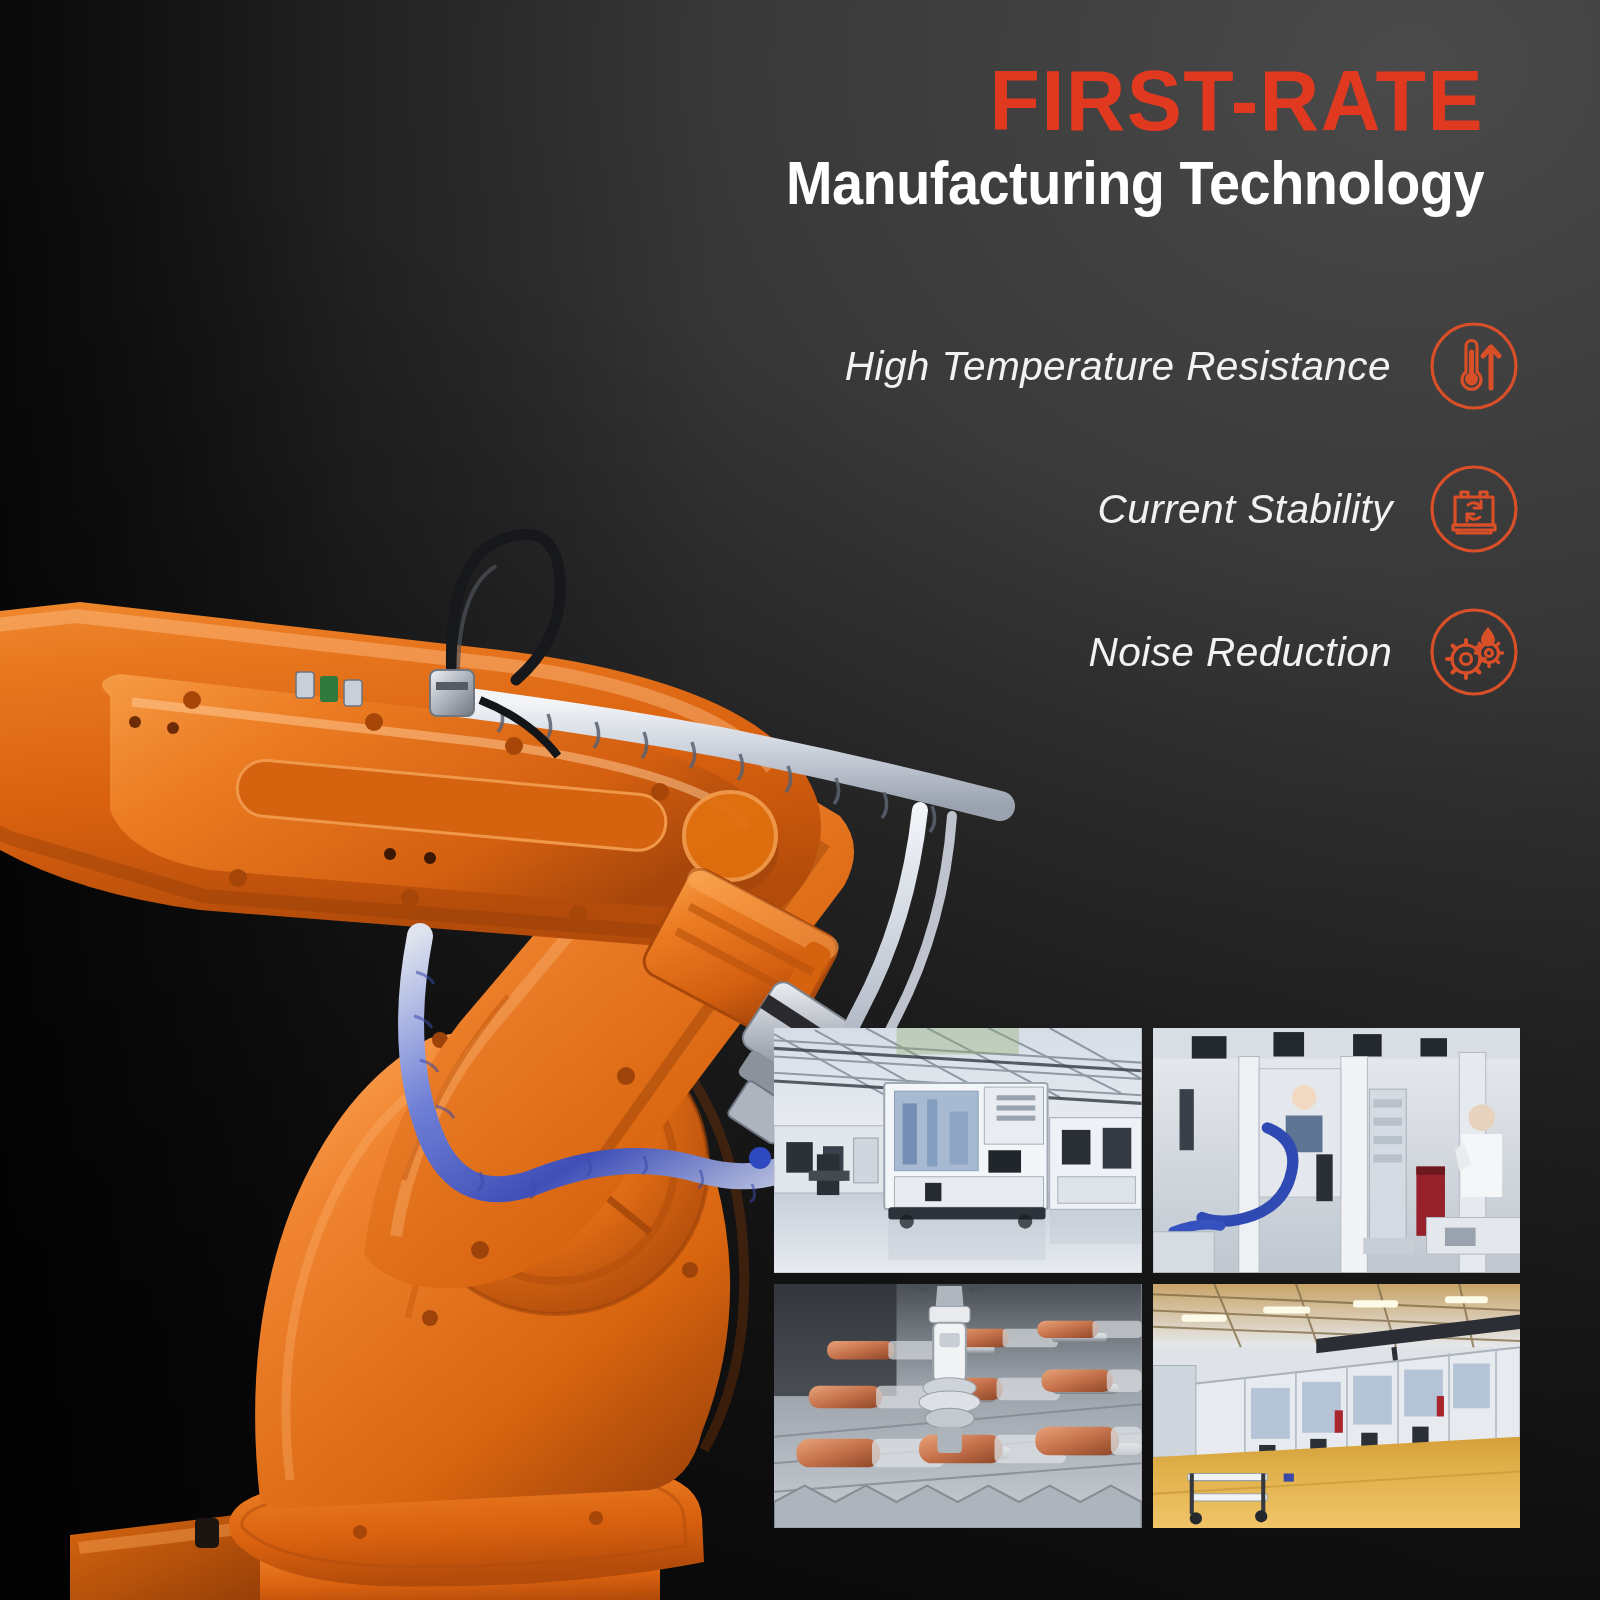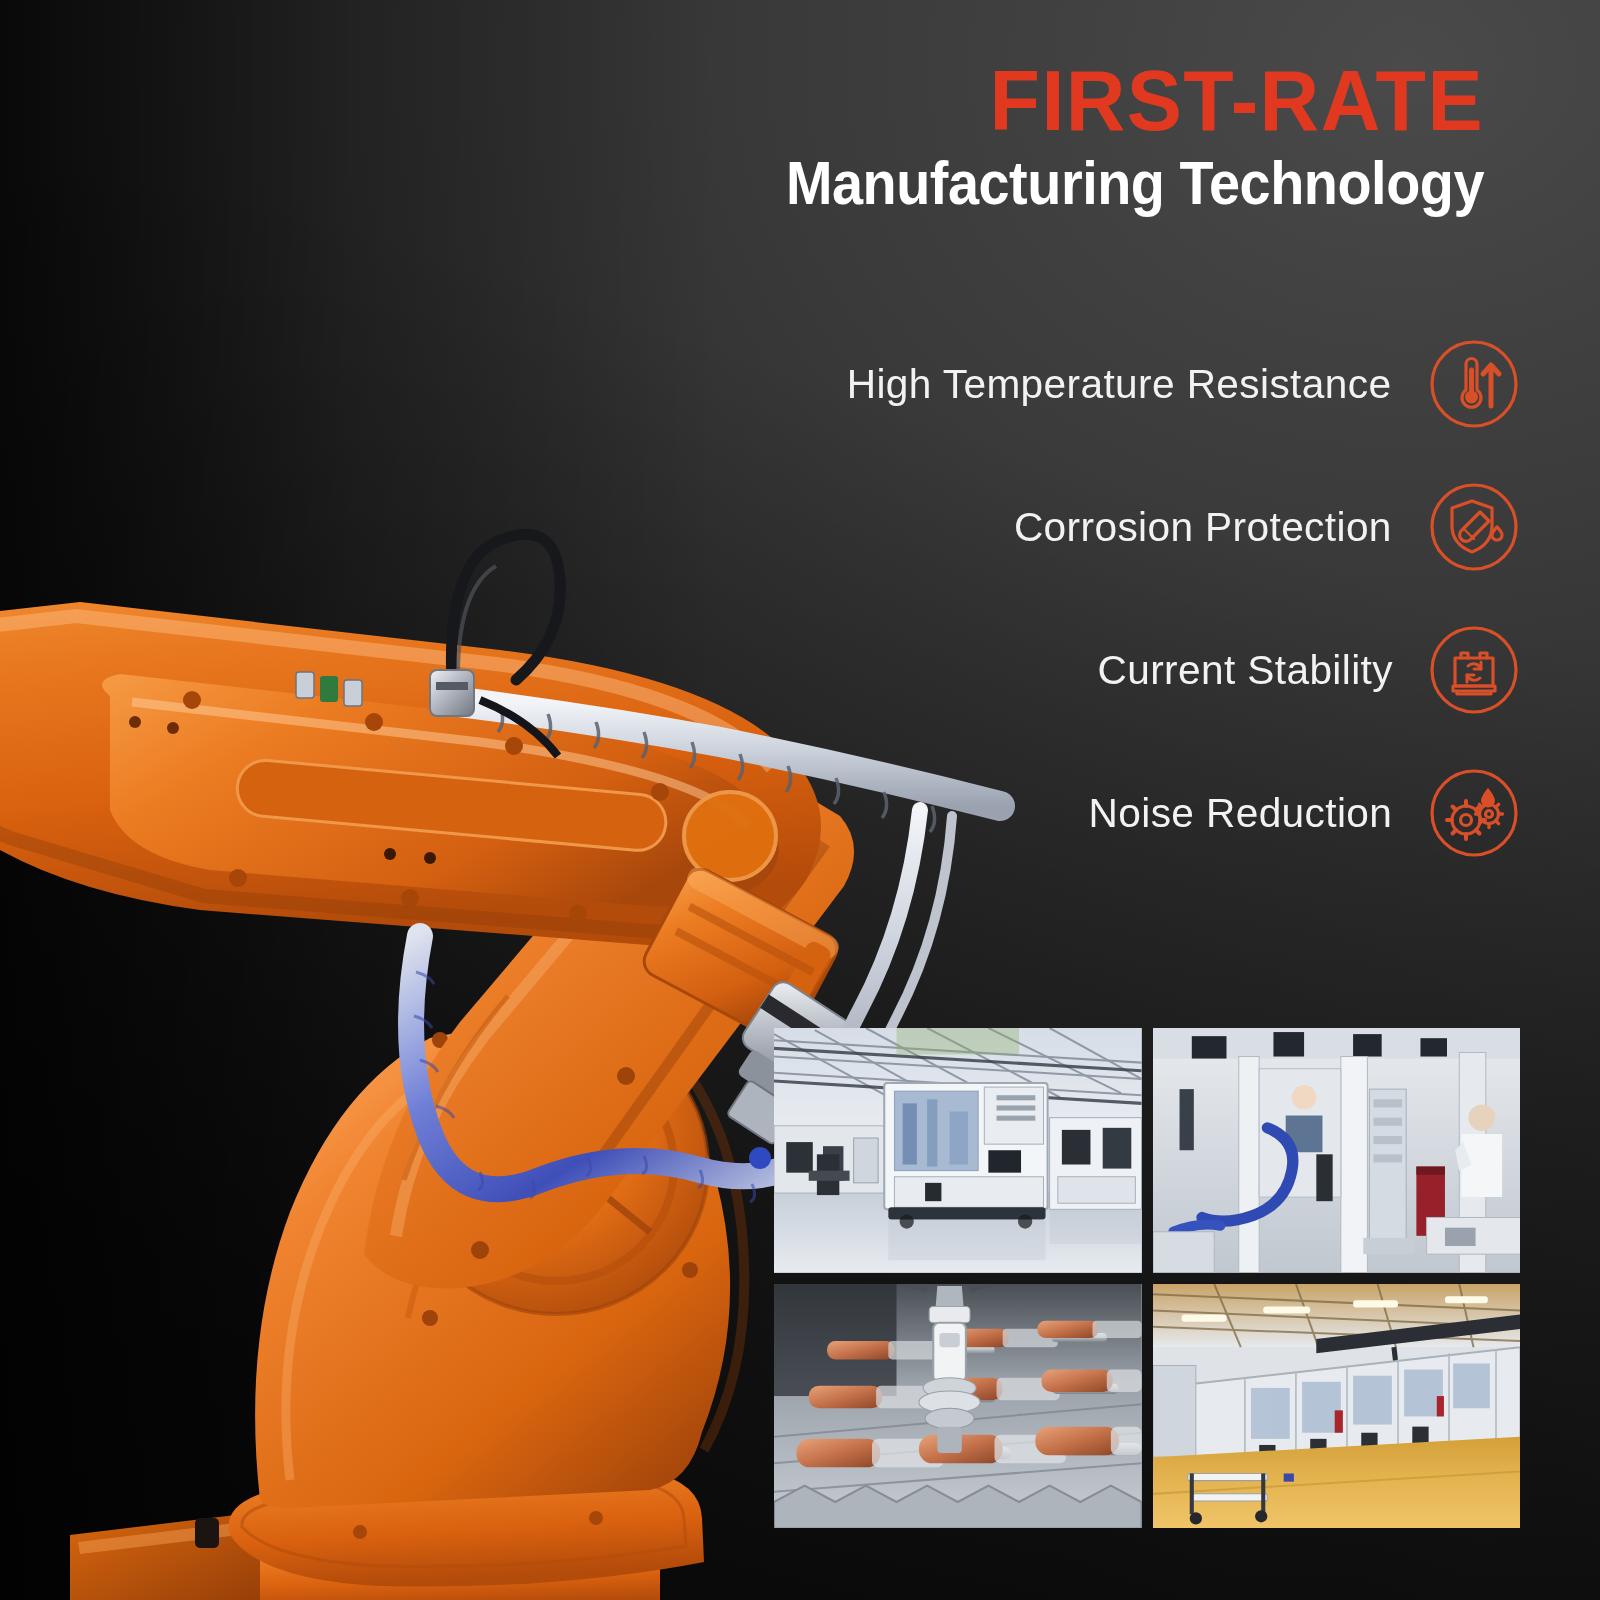--- a/index.html
+++ b/index.html
@@ -64,22 +64,23 @@
     margin: 8px 0 0 0;
     transform: scaleX(0.90);
     transform-origin: right center;
     white-space: nowrap;
   }
 
   
   .features {
     position: absolute;
     right: 80px;
-    top: 336px;
+    top: 318px;
     width: 700px;
+    font-style: italic;
   }
   .feature-row {
     display: flex;
     align-items: center;
     justify-content: flex-end;
     height: 96px;
     margin-bottom: 47px;
   }
   .feature-label {
     font-family: "Liberation Sans", sans-serif;
@@ -339,32 +340,20 @@
           <circle cx="46" cy="46" r="42"></circle>
           <path d="M38 26a5.5 5.5 0 0 1 11 0v26a9.5 9.5 0 1 1-11 0z"></path>
           <path d="M43.5 32v24" stroke-width="5"></path>
           <circle cx="43.5" cy="59" r="6.5" fill="#d94f28" stroke="none"></circle>
           <path d="M63 68V28" stroke-width="5"></path>
           <path d="M55 36l8-9 8 9" stroke-width="5"></path>
         </svg>
       </span>
     </div>
 
-    <div class="feature-row">
-      <span class="feature-label">Corrosion Protection</span>
-      <span class="feature-icon">
-        <svg viewBox="0 0 92 92" xmlns="http://www.w3.org/2000/svg" fill="none" stroke="#d94f28" stroke-width="3.2" stroke-linecap="round" stroke-linejoin="round">
-          <circle cx="46" cy="46" r="42"></circle>
-          <path d="M44 20l20 7v18c0 14-10 22-20 26-10-4-20-12-20-26V27z"></path>
-          <path d="M52 31l9 9-18 18a6.4 6.4 0 1 1-9-9z"></path>
-          <path d="M37 49l9 9" stroke-width="2.4"></path>
-          <path d="M69 46c0 0-5 5-5 8a5 5 0 1 0 10 0c0-3-5-8-5-8z"></path>
-        </svg>
-      </span>
-    </div>
 
     <div class="feature-row">
       <span class="feature-label">Current Stability</span>
       <span class="feature-icon">
         <svg viewBox="0 0 92 92" xmlns="http://www.w3.org/2000/svg" fill="none" stroke="#d94f28" stroke-width="3.2" stroke-linecap="round" stroke-linejoin="round">
           <circle cx="46" cy="46" r="42"></circle>
           <path d="M27 34h38v28H27z"></path>
           <path d="M33 34v-5h7v5"></path>
           <path d="M52 34v-5h7v5"></path>
           <path d="M25 62h42v5H25z"></path>

